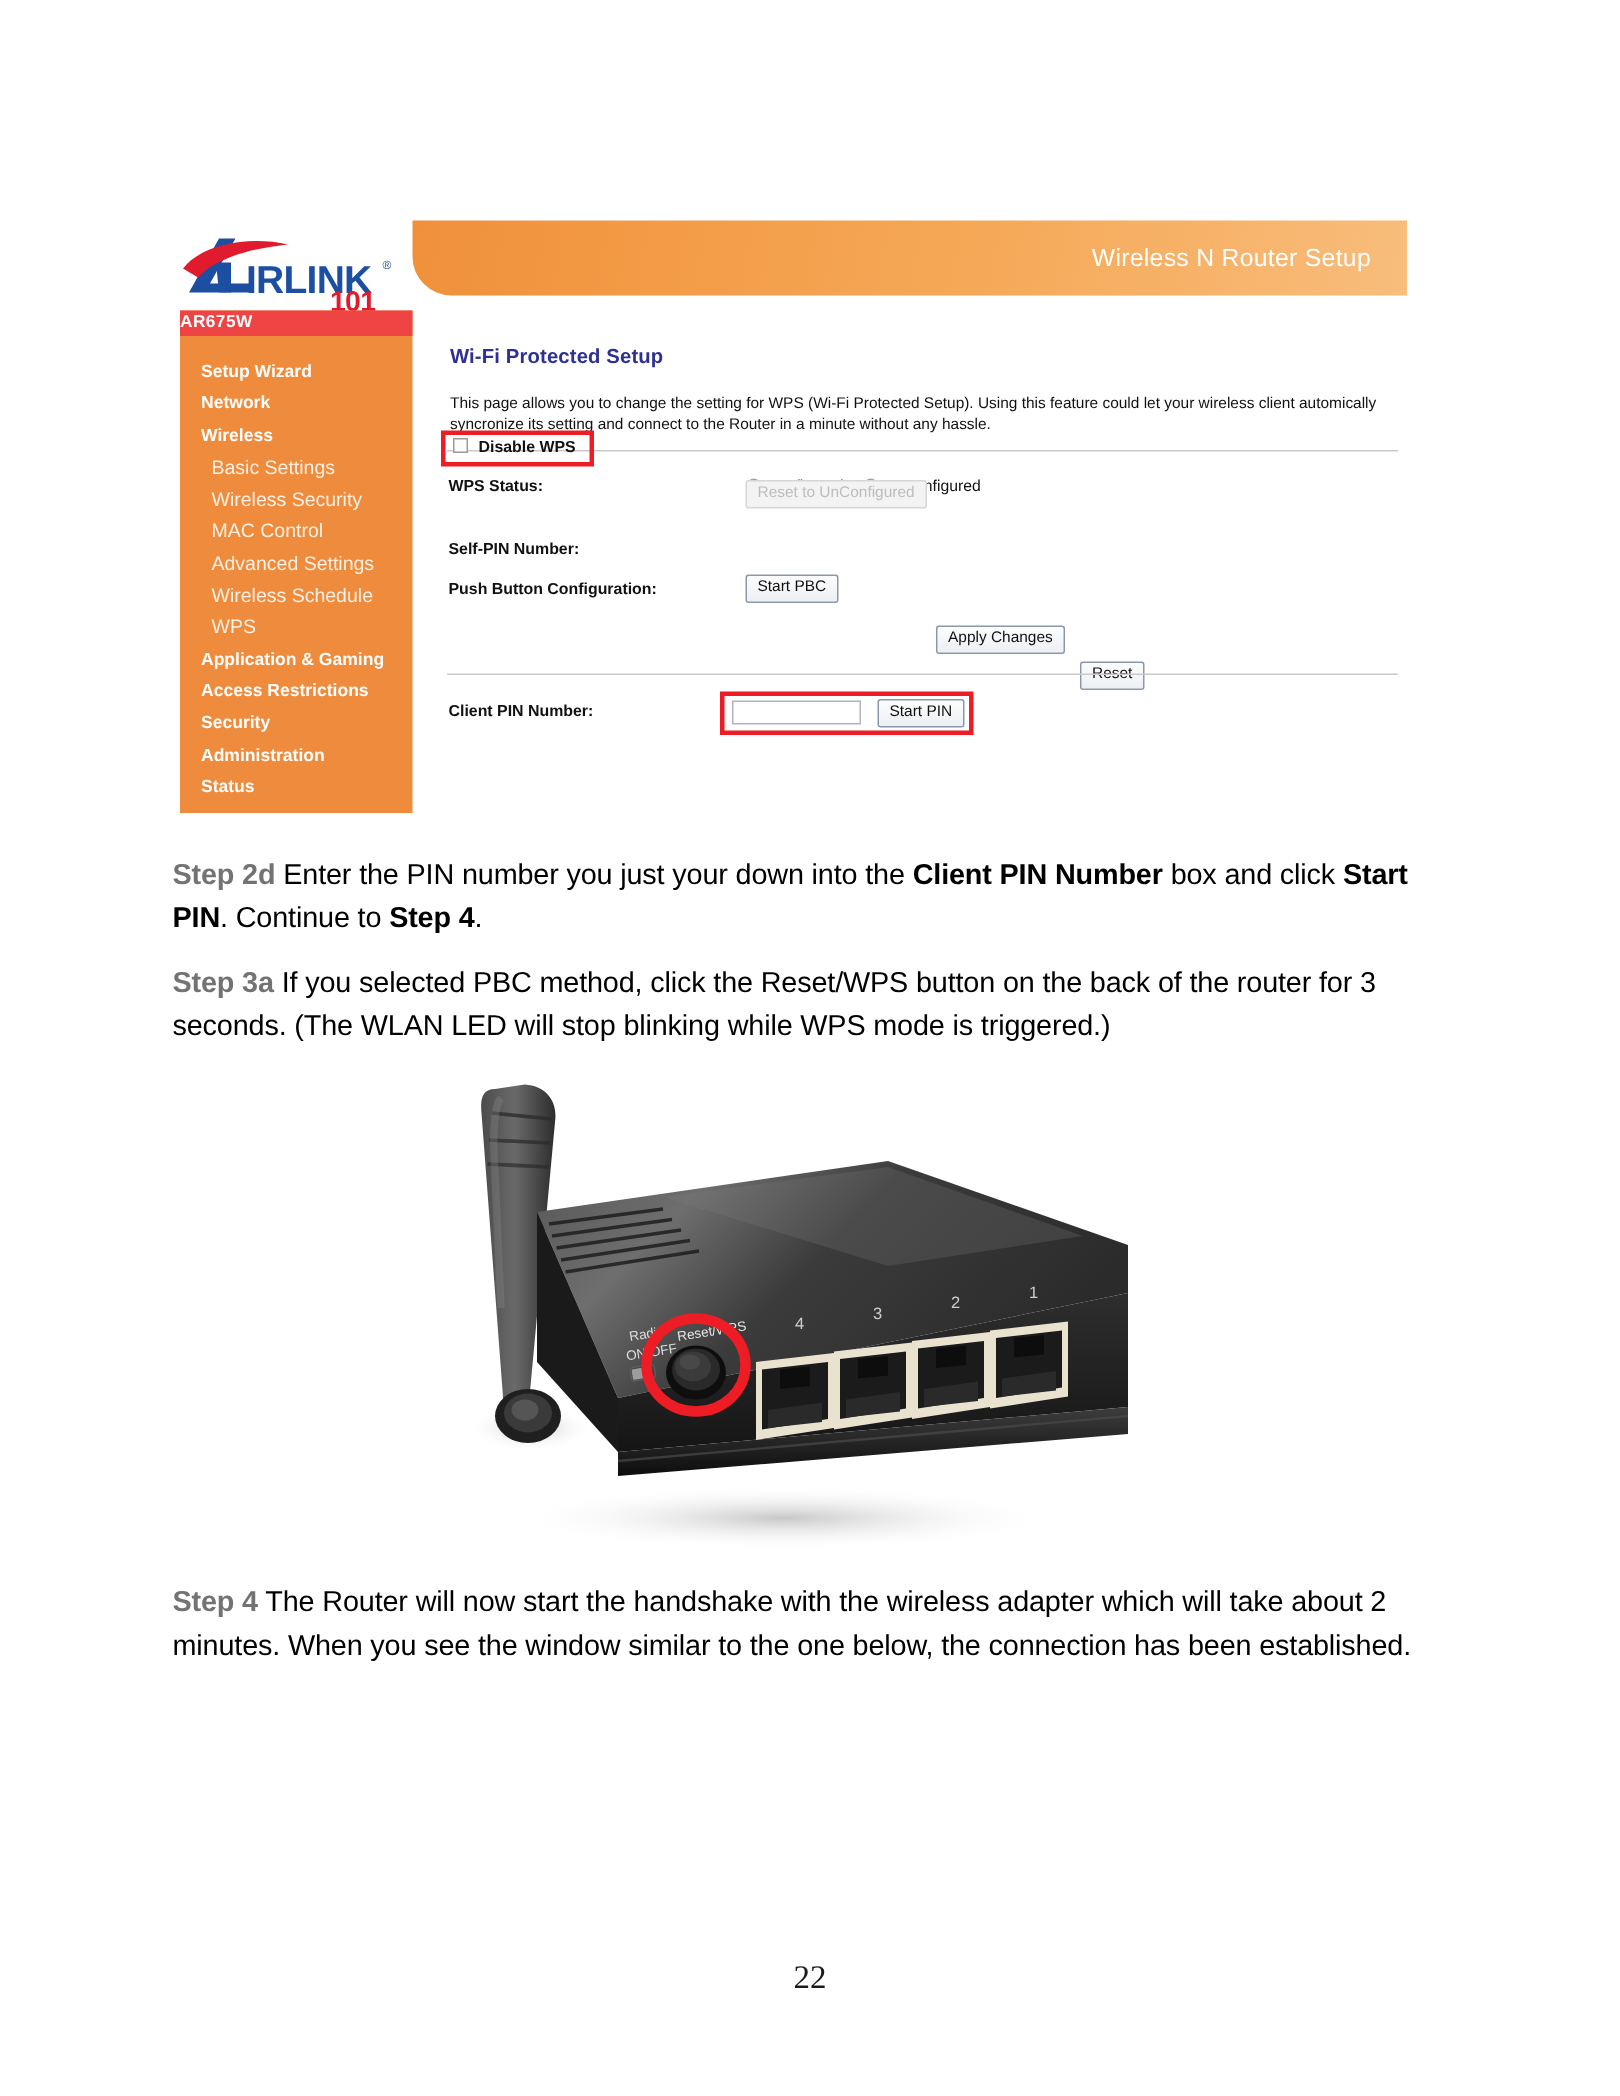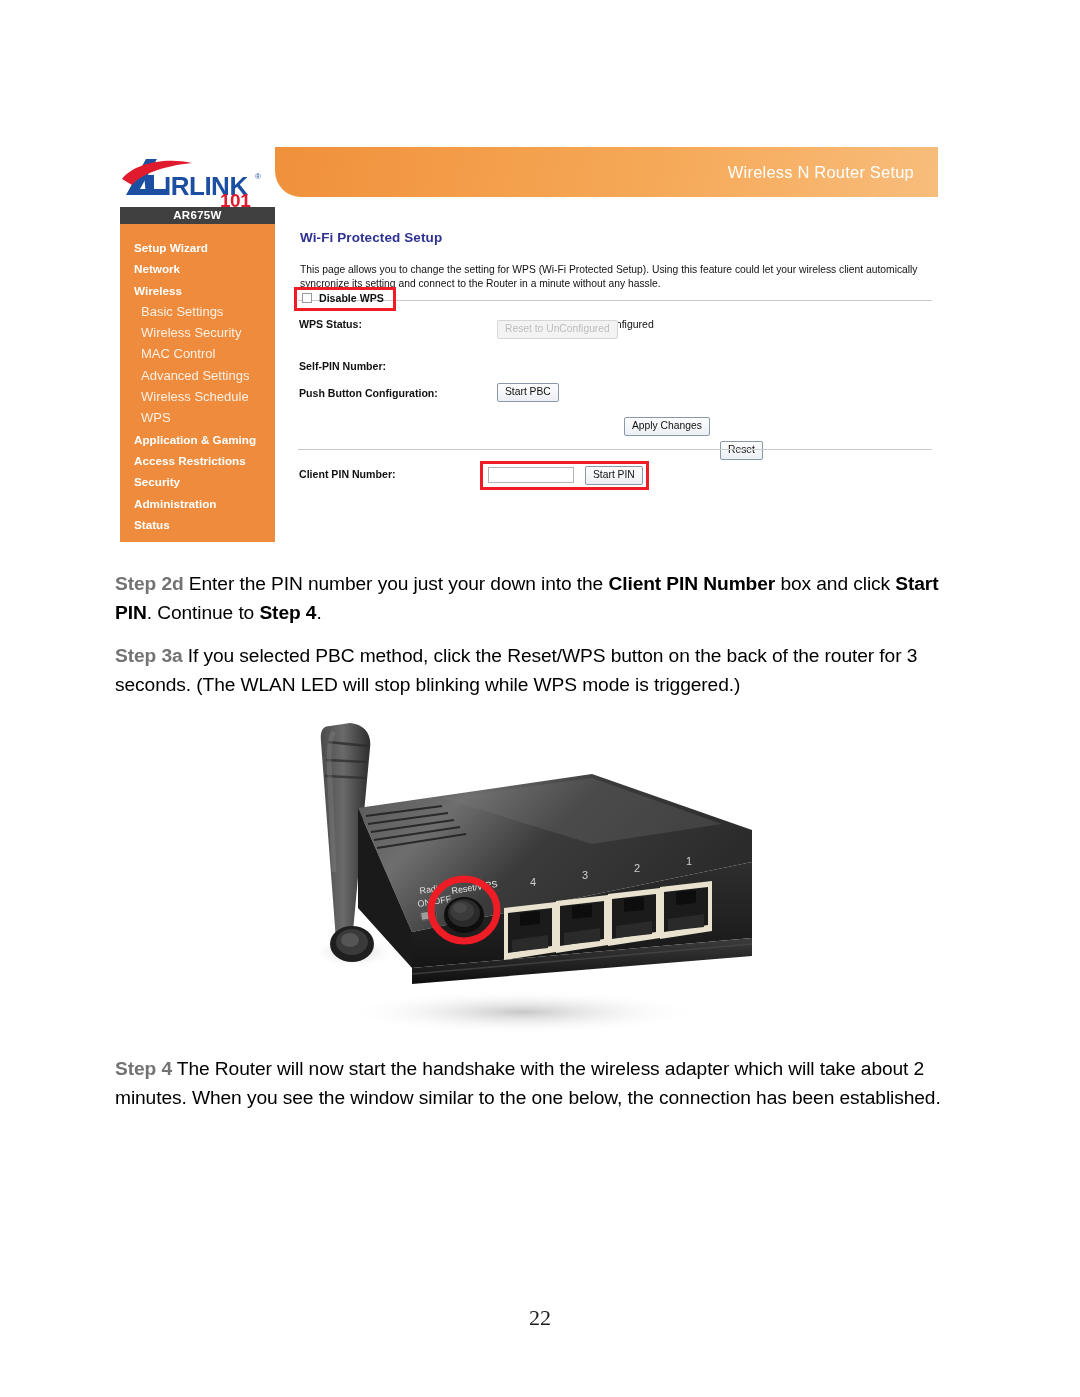--- a/index.html
+++ b/index.html
@@ -64,25 +64,25 @@
   .sidebar {
     position: absolute;
     left: 8px;
     top: 60px;
     width: 155px;
     height: 335px;
     background: #ef8b3c;
   }
   .model-bar {
     height: 17px;
-    background: #404040;
+    background: #ef4444;
     color: #ffffff;
     font-size: 11.5px;
     font-weight: bold;
-    text-align: center;
+    text-align: left;
     line-height: 17px;
     letter-spacing: .3px;
   }
   .menu {
     padding-top: 13px;
   }
   .menu-item {
     color: #ffffff;
     font-size: 11.7px;
     font-weight: bold;

